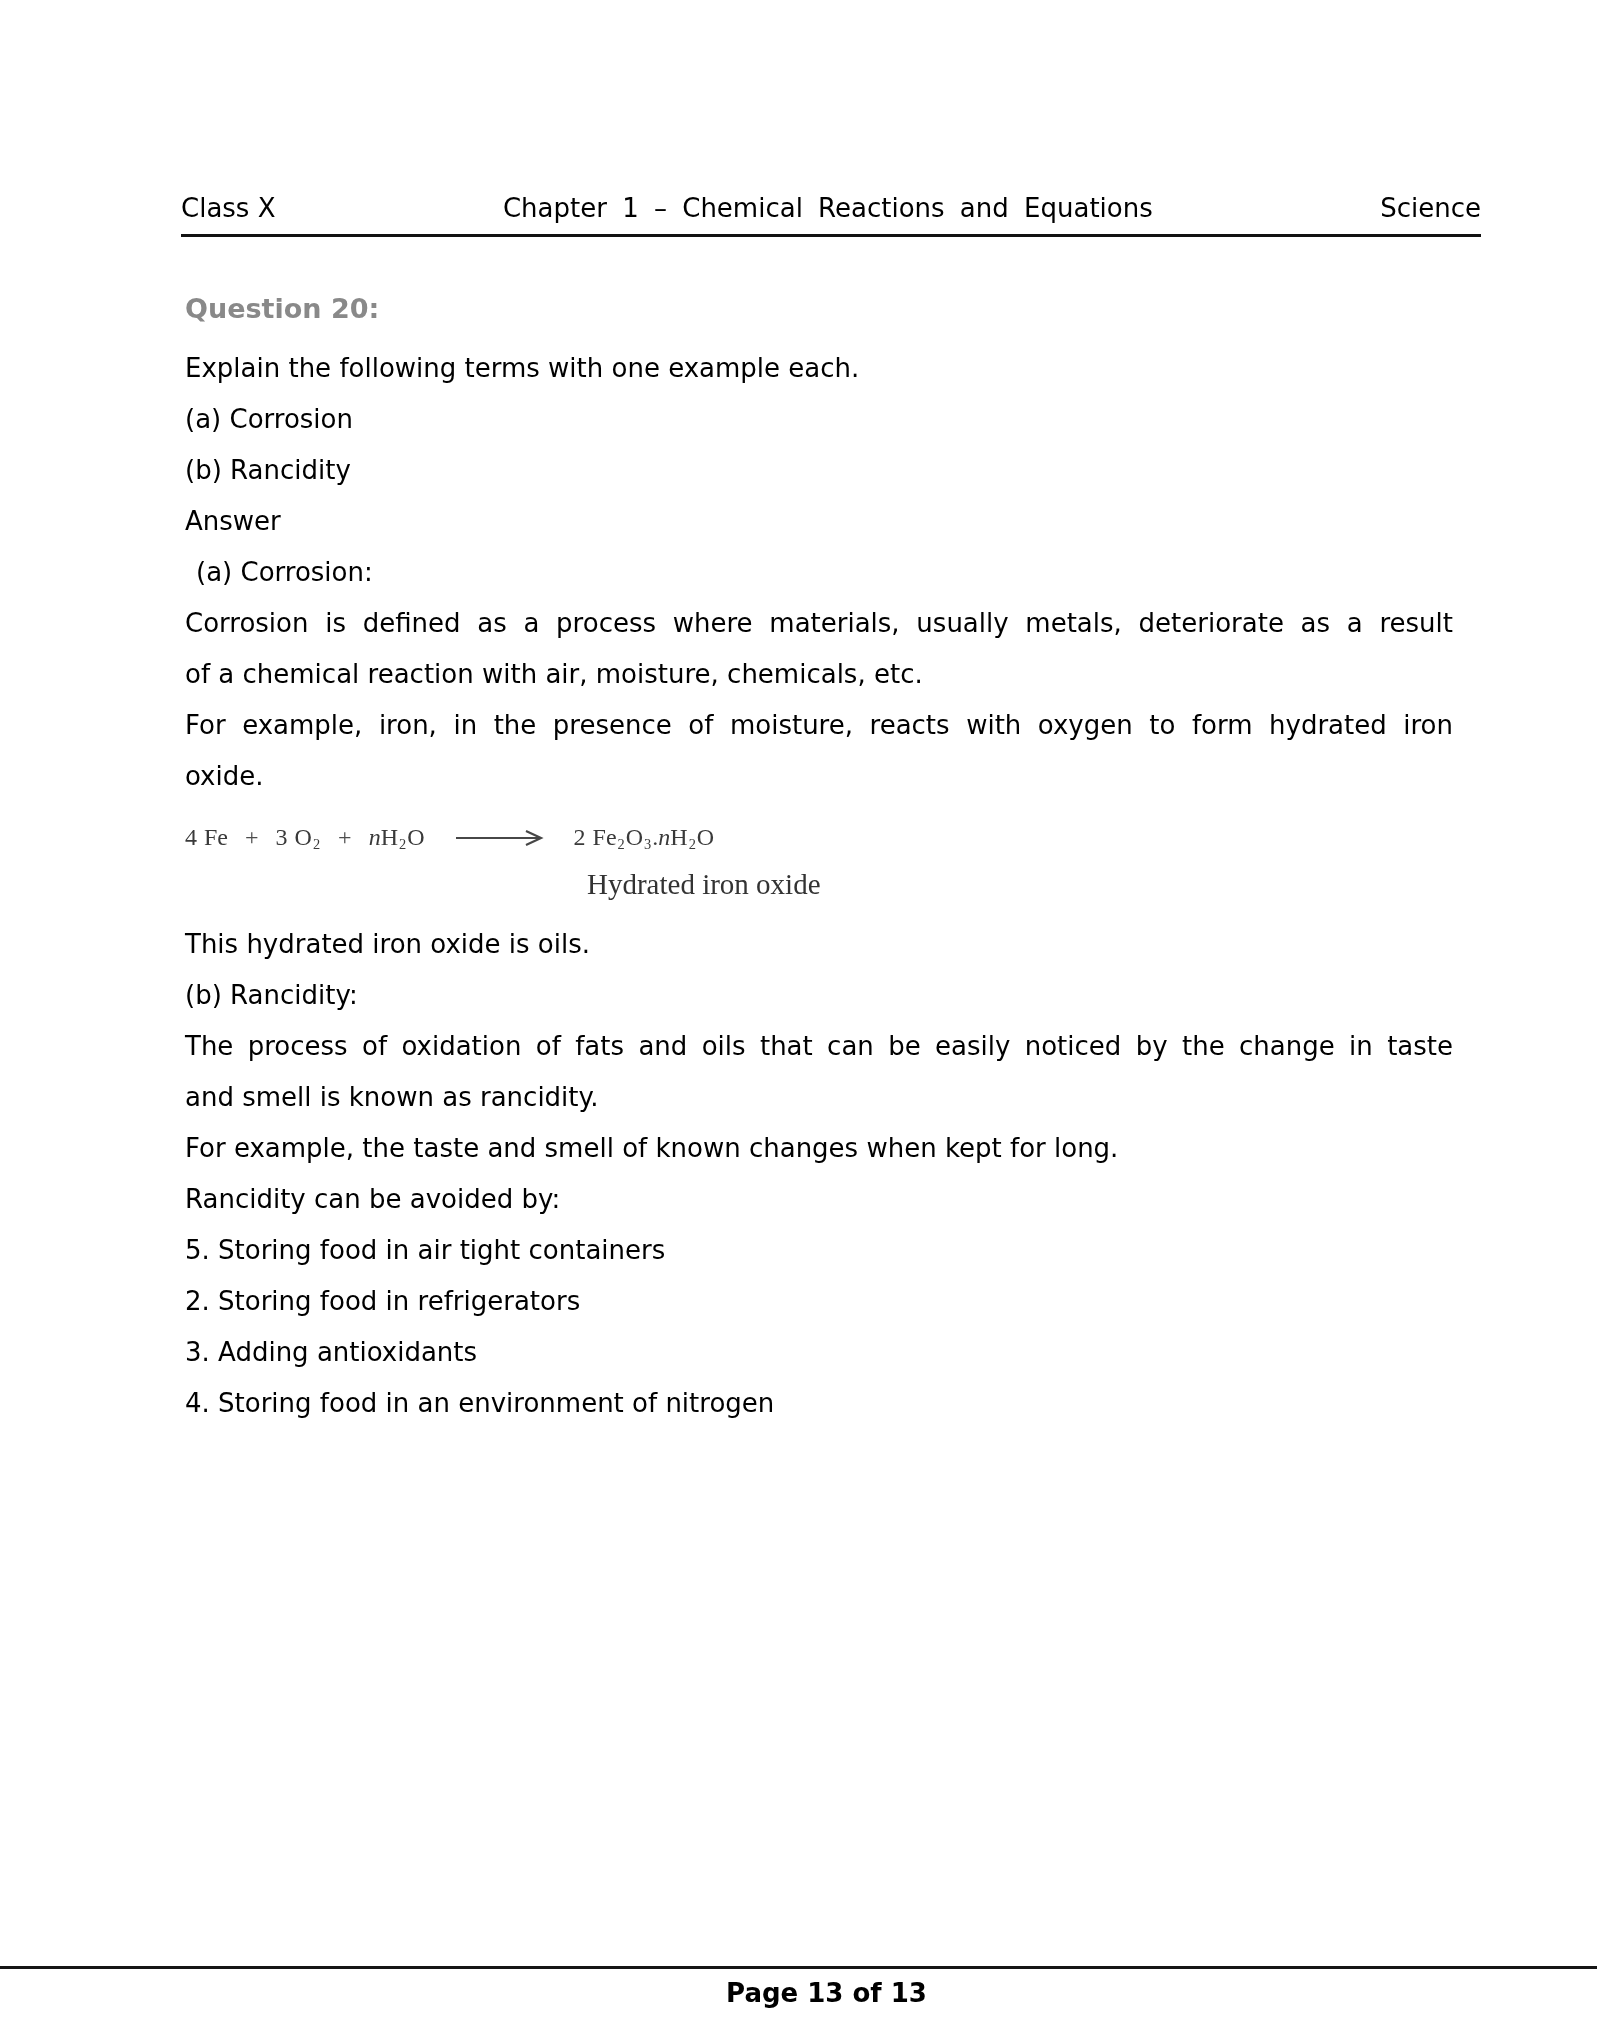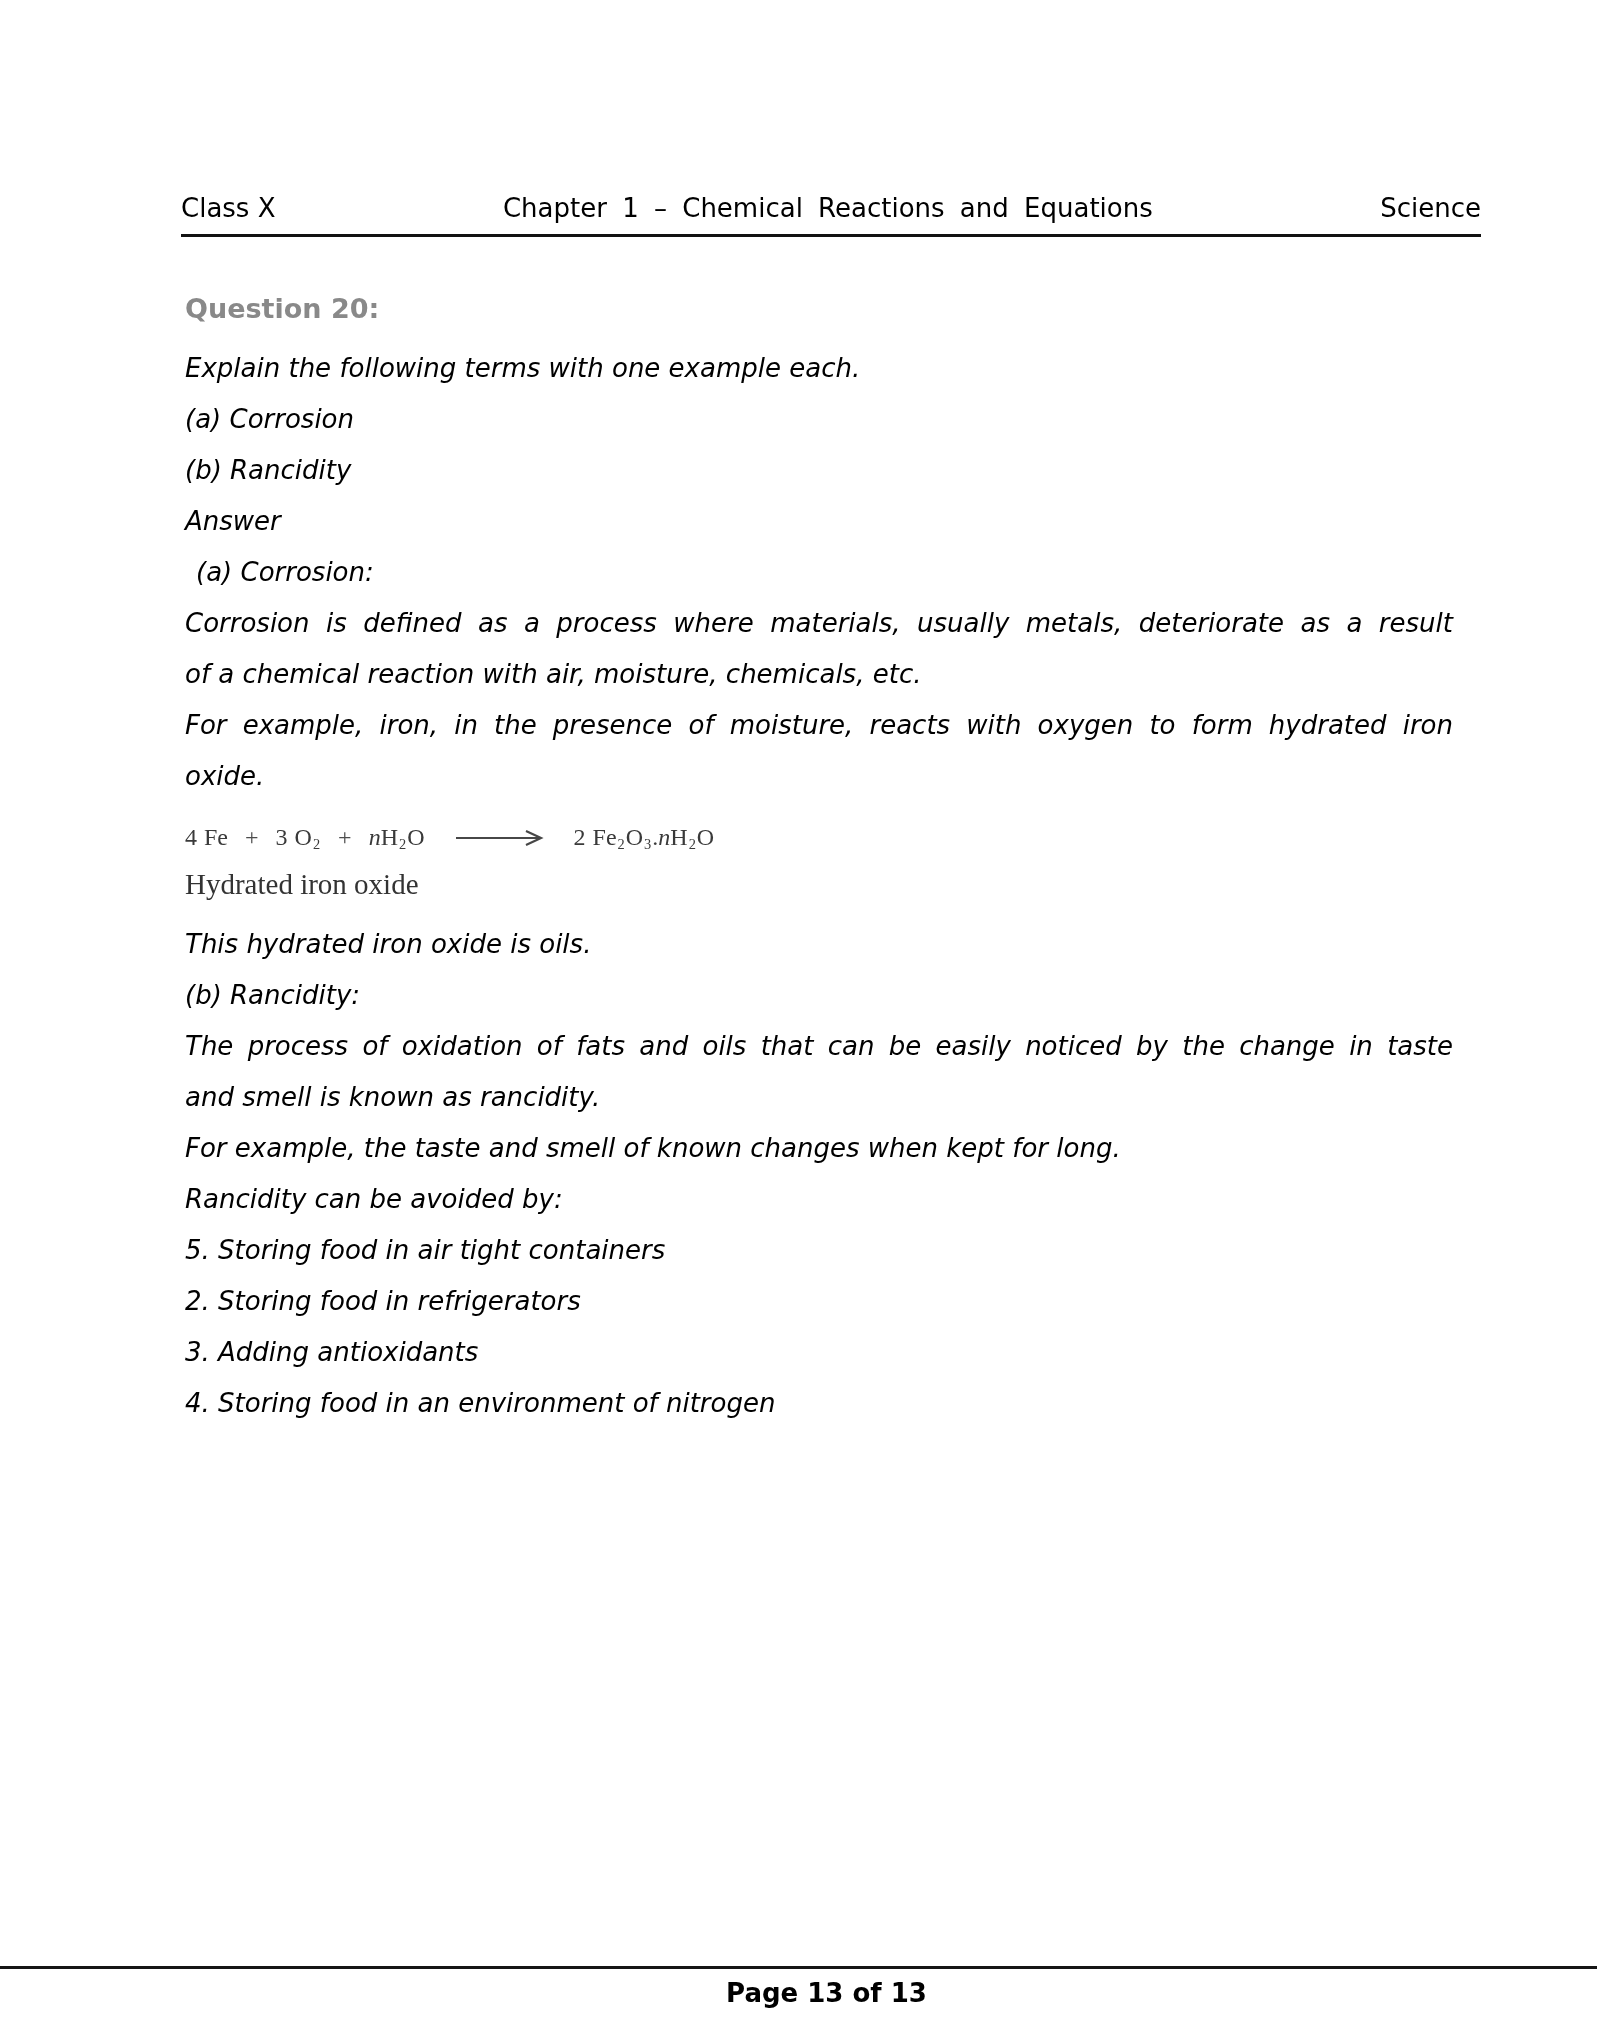--- a/index.html
+++ b/index.html
@@ -26,39 +26,38 @@
   .content {
     position:absolute; top:283px; left:185px; width:1268px;
   }
   .q-heading {
     font-size:27px; font-weight:bold;
     line-height:51px; margin-bottom:9px;
   }
   .bline {
     font-size:26px; line-height:51px;
     white-space:normal;
-    font-style:italic;
   }
   .jline { text-align:justify; text-align-last:justify; }
   .indent { padding-left:11px; }
   
   .equation-block {
     margin-top:13px; margin-bottom:13px;
     font-family:"Liberation Serif","DejaVu Serif",serif;
     color:#3a3a3a;
   }
   .eq-row { display:flex; align-items:baseline; font-size:24px; line-height:44px; }
   .tok { white-space:pre; }
   .tok.sub { font-size:0.60em; position:relative; top:0.30em; margin:0 1px; }
   .tok.it  { font-style:italic; }
   .tok.op  { margin:0 17px; color:#4c4c4c; }
   .tok.gap { margin-right:7px; }
   .eq-arrow { align-self:center; margin:0 27px 0 30px; display:inline-block; }
   .eq-caption {
-    font-size:29px; line-height:44px; color:#333;
+    font-size:29px; line-height:44px; margin-left:402px; color:#333;
     white-space:nowrap;
   }
   
   .footer-rule {
     position:absolute; top:1966px; left:0; width:1597px; height:3px;
     background:#161616;
   }
   .footer-text {
     position:absolute; top:1978px; left:0; width:1597px;
     text-align:center; font-size:26px; font-weight:bold;

